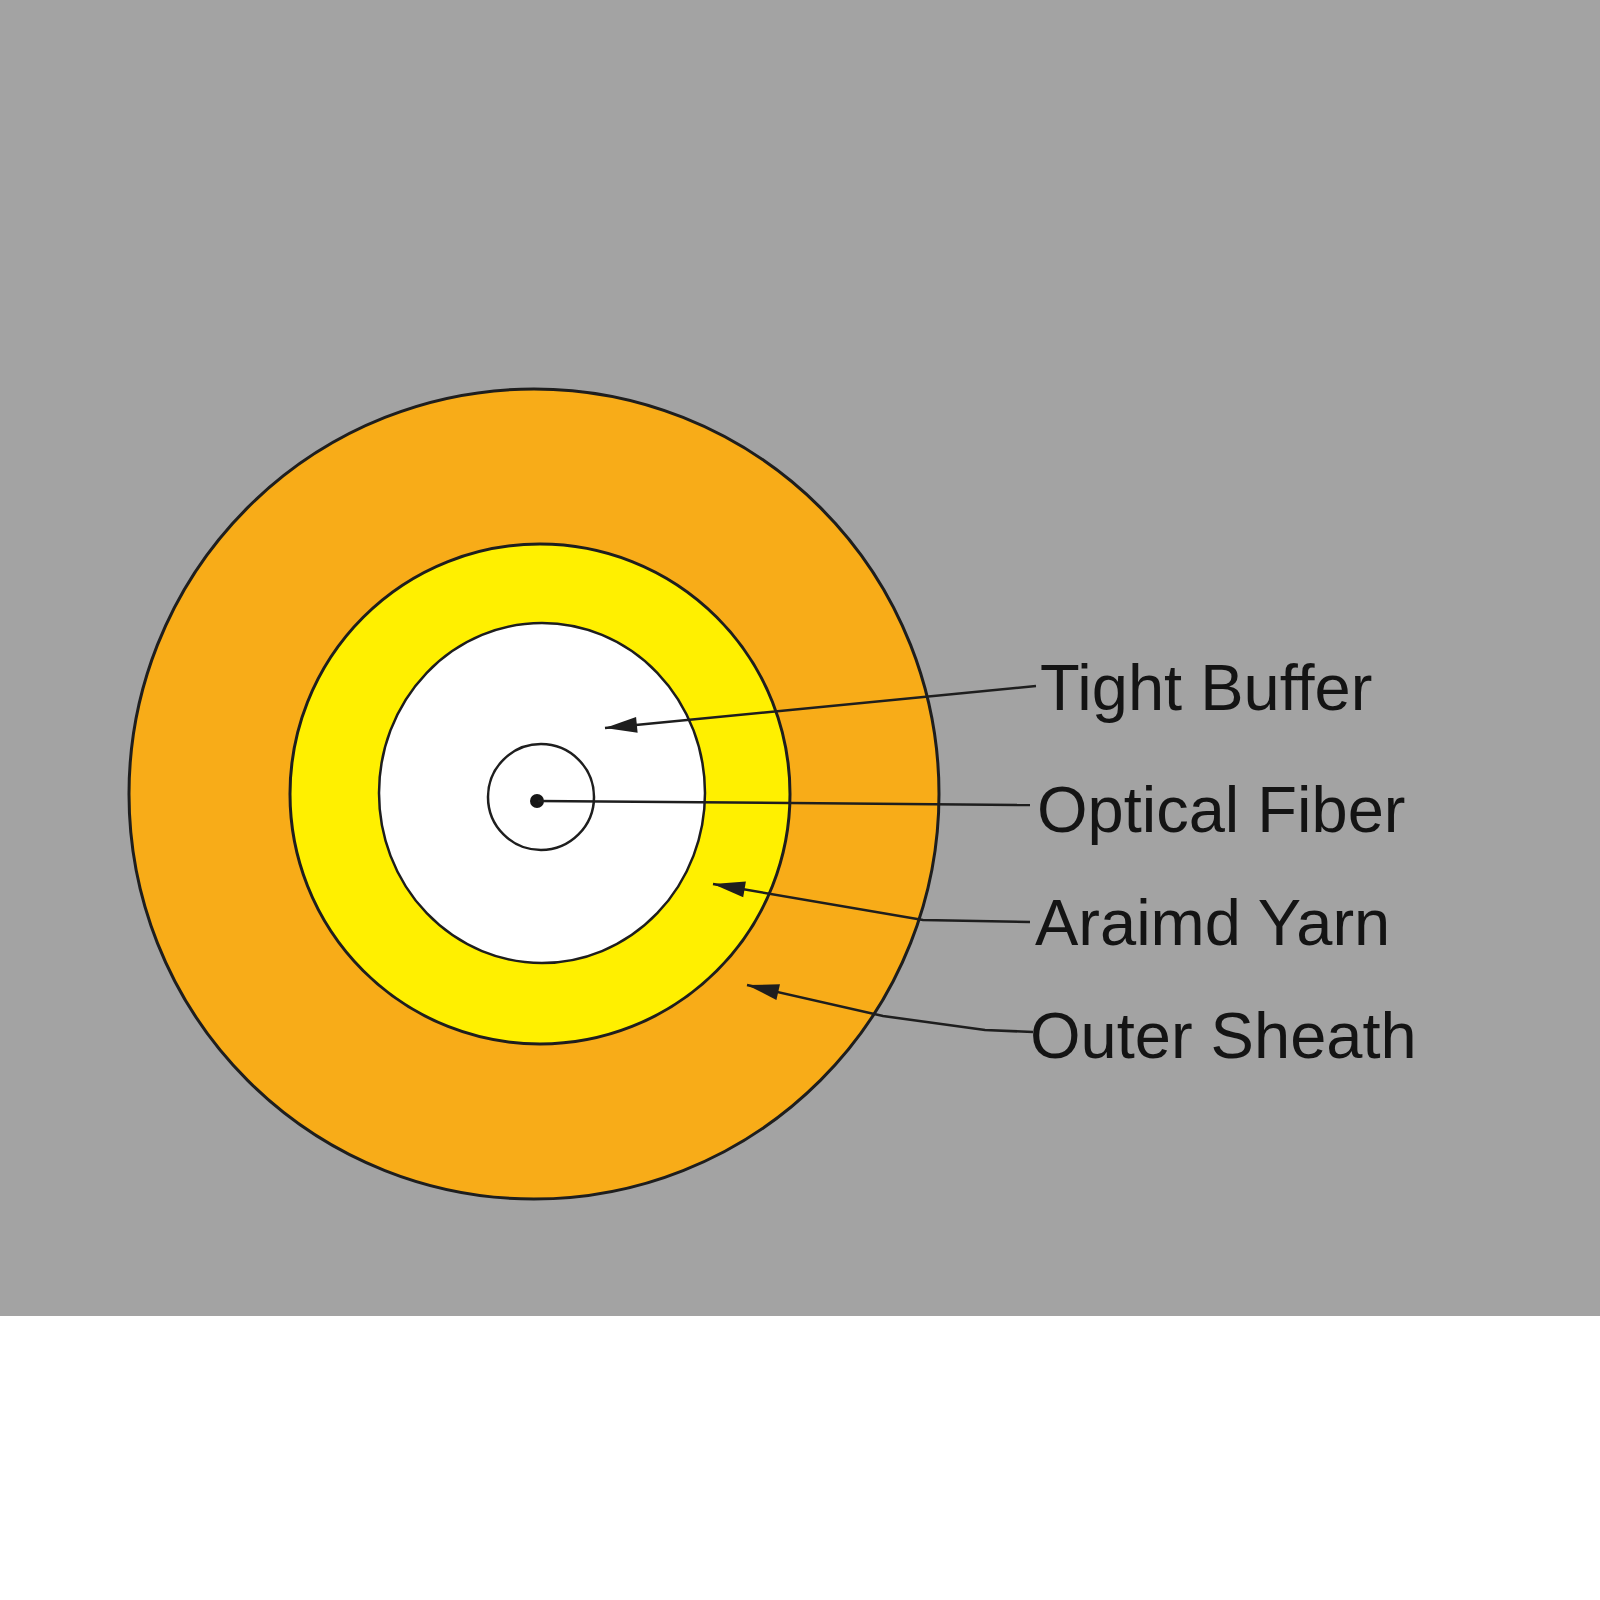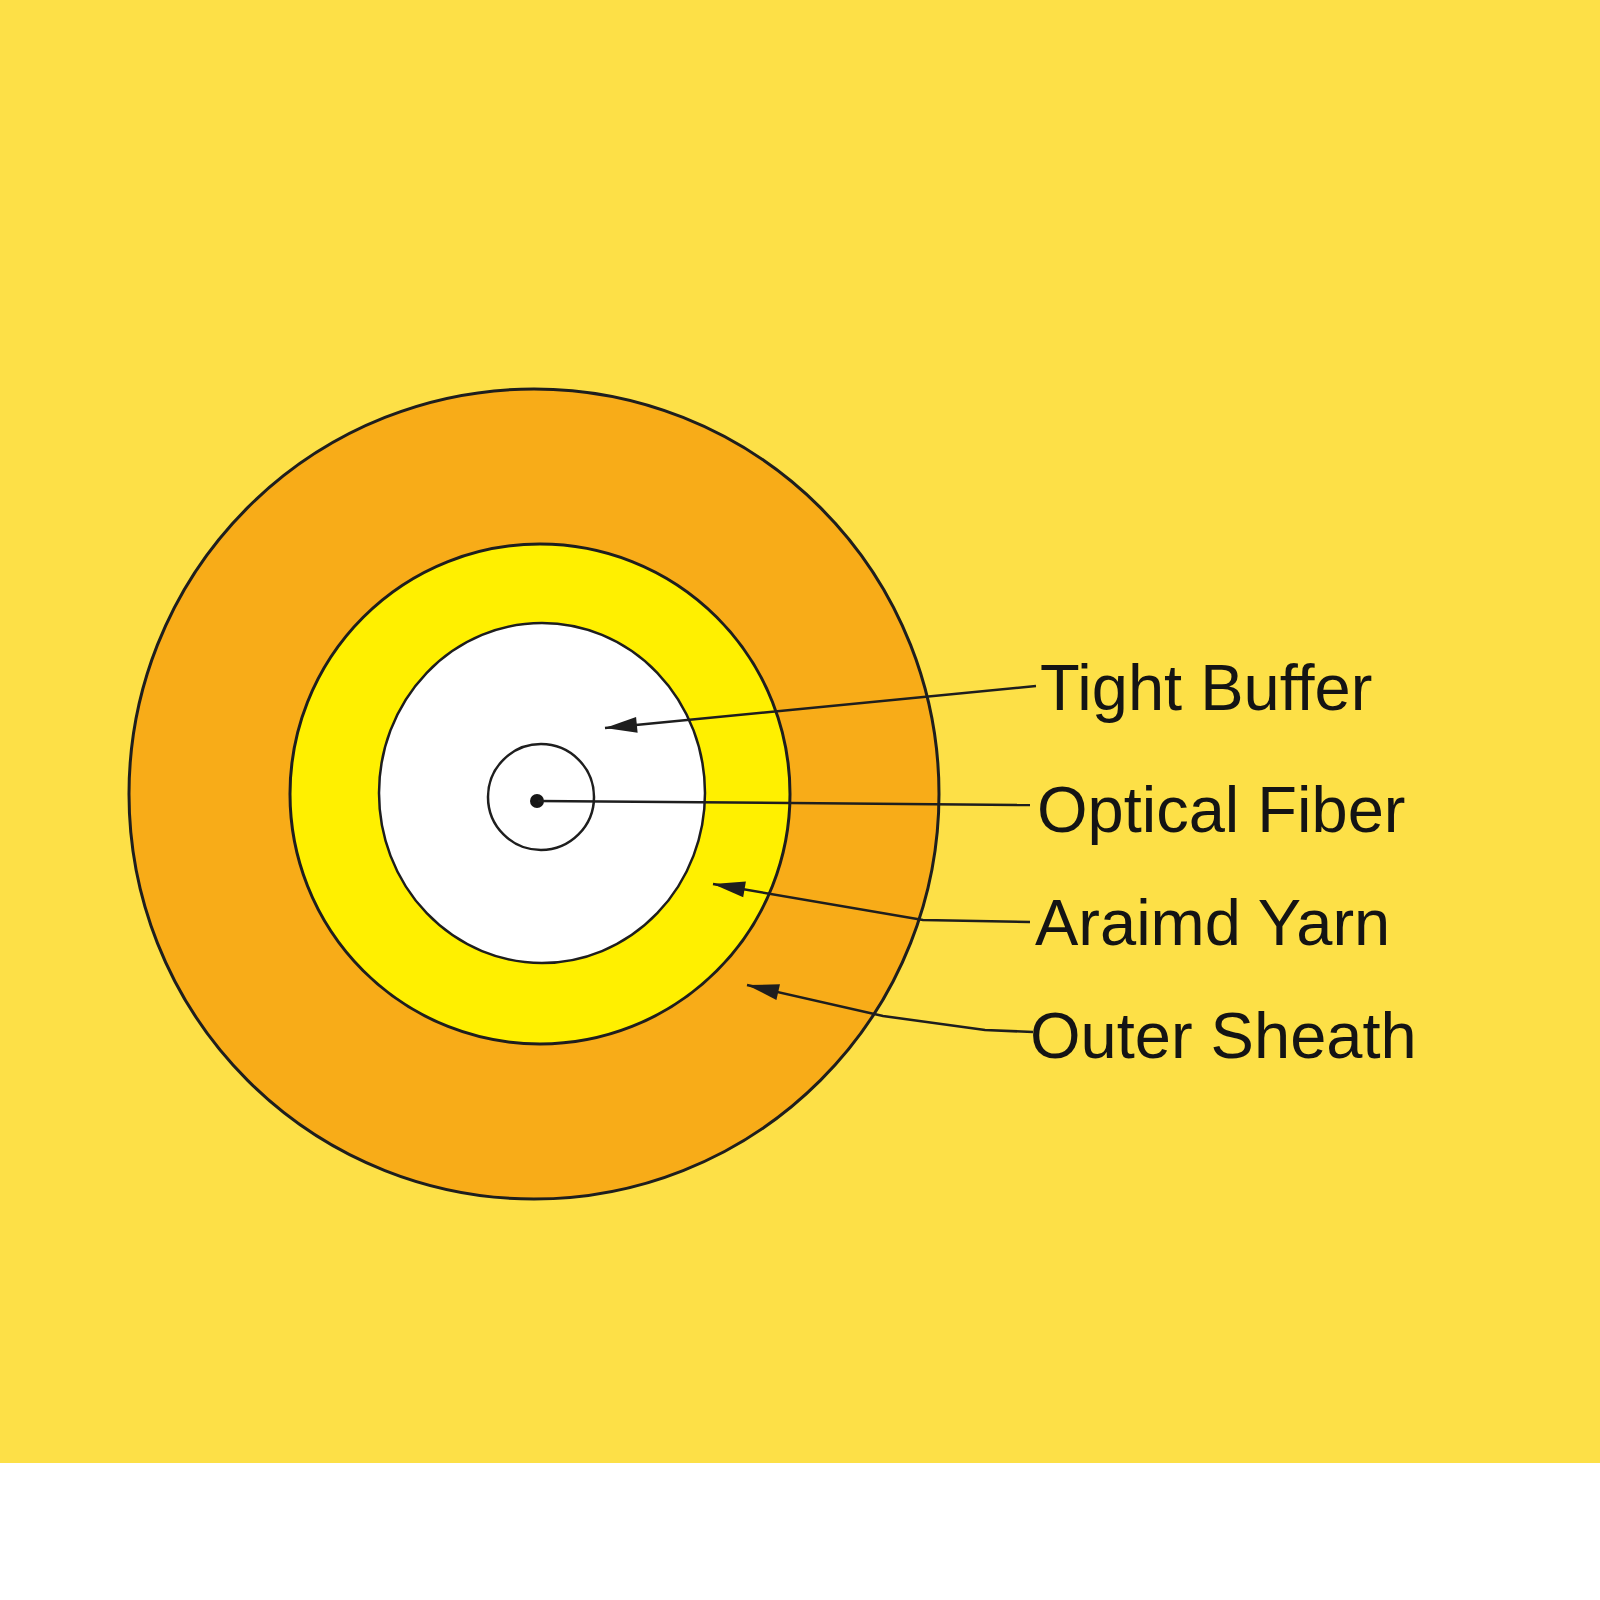--- a/index.html
+++ b/index.html
@@ -3,22 +3,22 @@
 <meta charset="utf-8">
 <style>
   html, body {
     margin: 0;
     padding: 0;
     background: #ffffff;
   }
   .canvas {
     position: relative;
     width: 1600px;
-    height: 1463px;
-    background: #fde047;
+    height: 1316px;
+    background: #a3a3a3;
     overflow: hidden;
   }
   svg.diagram {
     display: block;
     width: 1600px;
     height: 1600px;
   }
   .ring {
     stroke: #1e1e1e;
   }

